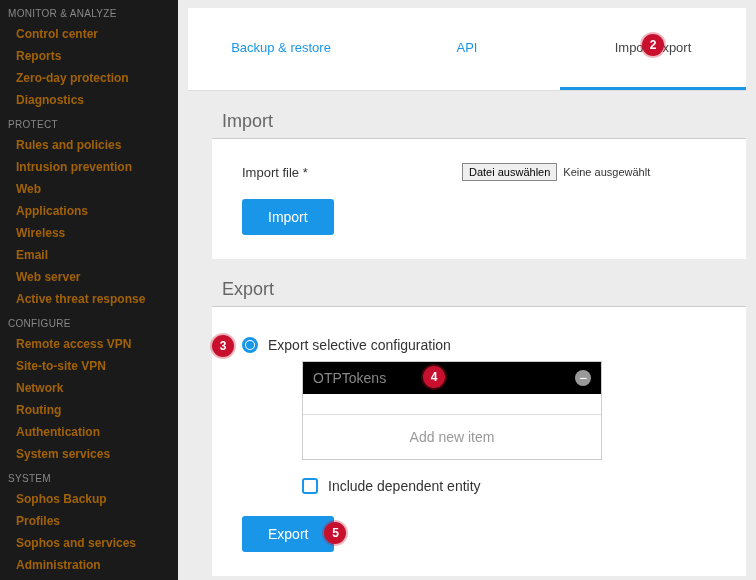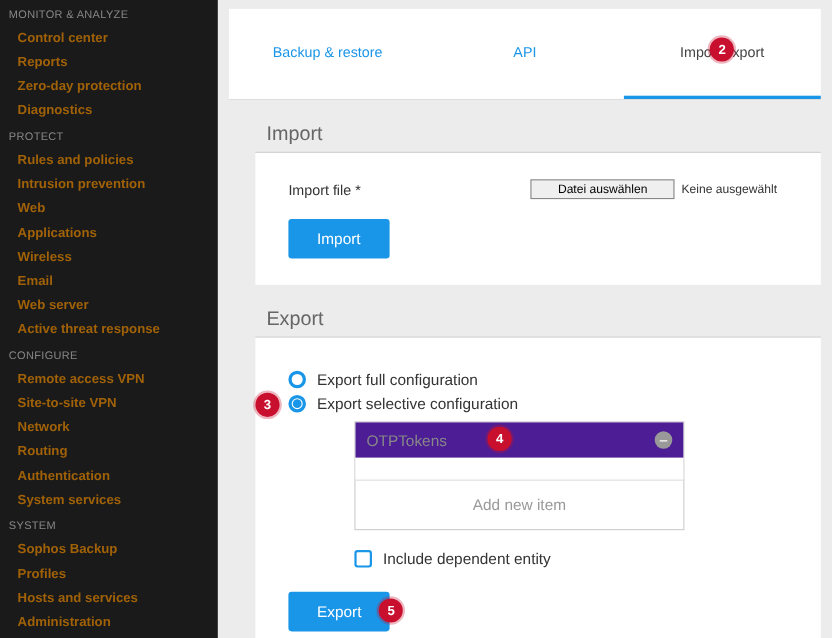--- a/index.html
+++ b/index.html
@@ -1,38 +1,38 @@
 <!DOCTYPE html>
 <html><head>
 <meta charset="utf-8">
 <style>
   * { box-sizing: border-box; margin: 0; padding: 0; font-family: Arial, Helvetica, sans-serif; }
   body { display: flex; width: 756px; height: 580px; overflow: hidden; background: #f0f0f0; }
-  .sidebar { width: 198px; background: #1a1a1a; color: #fff; font-size: 12px; overflow-y: auto; flex-shrink: 0; }
+  .sidebar { width: 178px; background: #1a1a1a; color: #fff; font-size: 12px; overflow-y: auto; flex-shrink: 0; }
   .side-group-title { color: #888; font-size: 10px; padding: 8px 8px 4px 8px; letter-spacing: 0.3px; }
   .side-item { padding: 4px 24px 4px 16px; color: #a16207; font-size: 12px; font-weight: bold; cursor: pointer; white-space: nowrap; overflow: hidden; }
   .main { flex: 1; background: #ececec; overflow-y: auto; padding: 0 10px 20px 10px; }
   .tabs { display: flex; background: #fff; border-bottom: 1px solid #ddd; margin-top: 8px; position: relative; }
   .tab { flex: 1; text-align: center; padding: 32px 0; font-size: 13px; color: #1a96e8; cursor: pointer; position: relative; }
   .tab.active { color: #444; border-bottom: 3px solid #1a96e8; }
   .section { margin-top: 14px; margin-left: 24px; }
   .section-title { font-size: 18px; color: #666; font-weight: 400; padding: 6px 10px; border-bottom: 1px solid #ccc; }
   .panel { background: #fff; padding: 24px 30px; }
   .row { display: flex; align-items: center; margin-bottom: 18px; }
   .label { width: 220px; font-size: 13px; color: #333; }
-  .file-btn { font-size: 11px; padding: 2px 24px; border: 1px solid #888; background: #efefef; cursor: pointer; }
+  .file-btn { font-size: 11px; padding: 2px 6px; border: 1px solid #888; background: #efefef; cursor: pointer; }
   .file-status { font-size: 11px; color: #333; margin-left: 6px; }
   .btn { background: #1a96e8; color: #fff; border: none; padding: 10px 26px; font-size: 14px; border-radius: 3px; cursor: pointer; }
   .radio-row { display: flex; align-items: center; margin: 6px 0; position: relative; }
   .radio-circle { width: 16px; height: 16px; border-radius: 50%; border: 3px solid #1a96e8; margin-right: 10px; display: inline-flex; align-items: center; justify-content: center; flex-shrink:0; }
   .radio-circle .dot { width: 8px; height: 8px; border-radius: 50%; background: #1a96e8; display:none; }
   .radio-circle.selected .dot { display:block; }
   .radio-label { font-size: 14px; color: #333; }
   .items-box { margin-left: 60px; margin-top: 8px; width: 300px; border: 1px solid #ccc; }
-  .item-row { display: flex; align-items: center; padding: 8px 10px; color: #888; font-size: 14px; position: relative; background:#4c1d95; }
+  .item-row { display: flex; align-items: center; padding: 8px 10px; color: #888; font-size: 14px; position: relative; background:#000000; }
   .item-row .remove { margin-left: auto; width: 16px; height: 16px; border-radius: 50%; background: #999; color: #fff; display:flex; align-items:center; justify-content:center; font-size:14px; line-height:1; cursor:pointer; }
   .add-row { text-align: center; padding: 14px 0; color: #999; font-size: 14px; cursor: pointer; border-top: 1px solid #ddd; }
   .checkbox-row { display: flex; align-items: flex-end; margin-left: 60px; margin-top: 18px; }
   .chk { width: 16px; height: 16px; border: 2px solid #1a96e8; border-radius: 3px; margin-right: 10px; cursor:pointer; }
   .chk-label { font-size: 14px; color: #333; }
   .marker { position: absolute; width: 22px; height: 22px; background: #c8102e; color: #fff; border-radius: 50%; display: flex; align-items: center; justify-content: center; font-size: 12px; font-weight: bold; z-index: 5; box-shadow: 0 0 0 2px rgba(200,16,46,0.3); }
   .rel { position: relative; }
 </style>
 </head>
 <body>
@@ -62,21 +62,21 @@
     <div class="side-item">Site-to-site VPN</div>
     <div class="side-item">Network</div>
     <div class="side-item">Routing</div>
     <div class="side-item">Authentication</div>
     <div class="side-item">System services</div>
   </div>
   <div>
     <div class="side-group-title">SYSTEM</div>
     <div class="side-item">Sophos Backup</div>
     <div class="side-item">Profiles</div>
-    <div class="side-item">Hosts and services</div>
+    <div class="side-item">Sophos and services</div>
     <div class="side-item">Administration</div>
 
   </div>
 </div>
 
 <div class="main">
   <div class="tabs rel">
     <div class="tab" style="color:#1a96e8">Backup &amp; restore</div>
     <div class="tab" style="color:#1a96e8">API</div>
     <div class="tab active rel">
@@ -93,24 +93,20 @@
         <button class="file-btn">Datei auswählen</button>
         <span class="file-status">Keine ausgewählt</span>
       </div>
       <button class="btn">Import</button>
     </div>
   </div>
 
   <div class="section">
     <div class="section-title">Export</div>
     <div class="panel">
-      <div class="radio-row">
-        <span class="radio-circle"></span>
-        <span class="radio-label">Export full configuration</span>
-      </div>
       <div class="radio-row rel">
         <div class="marker" style="left:-30px; top:-2px;">3</div>
         <span class="radio-circle selected">
             <span class="dot"></span>
           </span>
         <span class="radio-label">Export selective configuration</span>
       </div>
       <div class="items-box">
         <div class="item-row rel">
           <span>OTPTokens</span>

